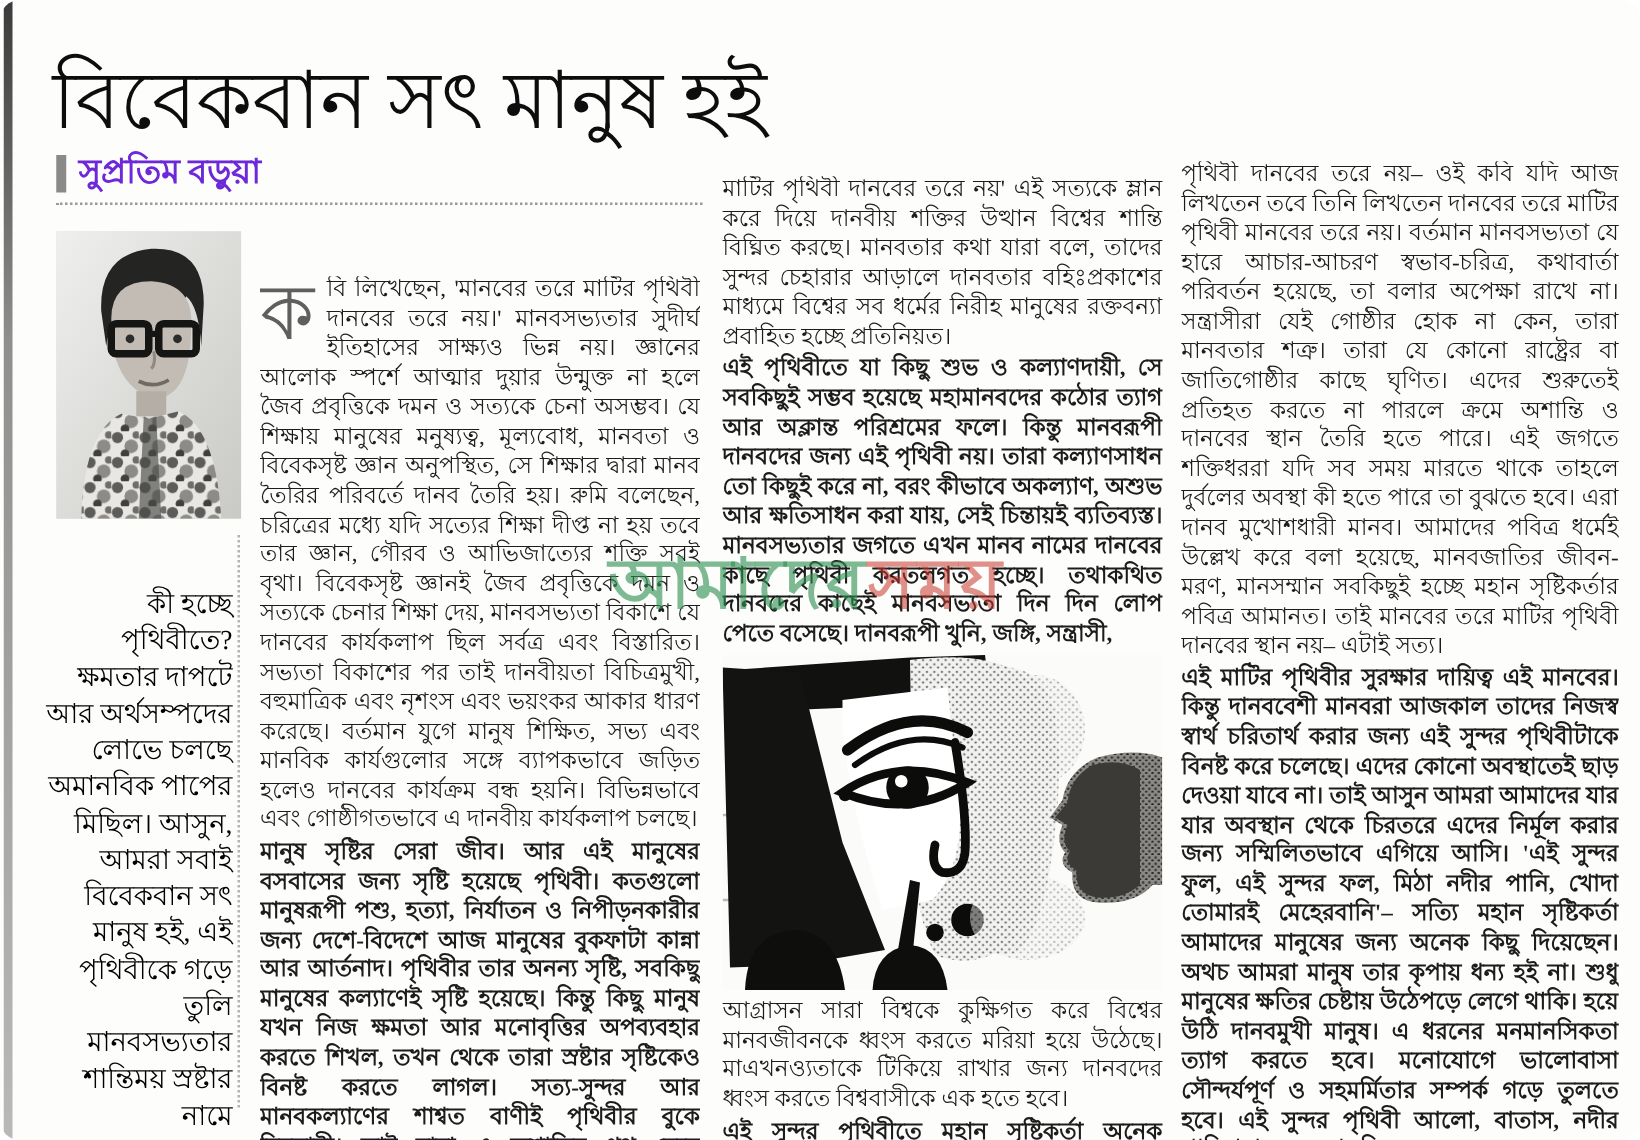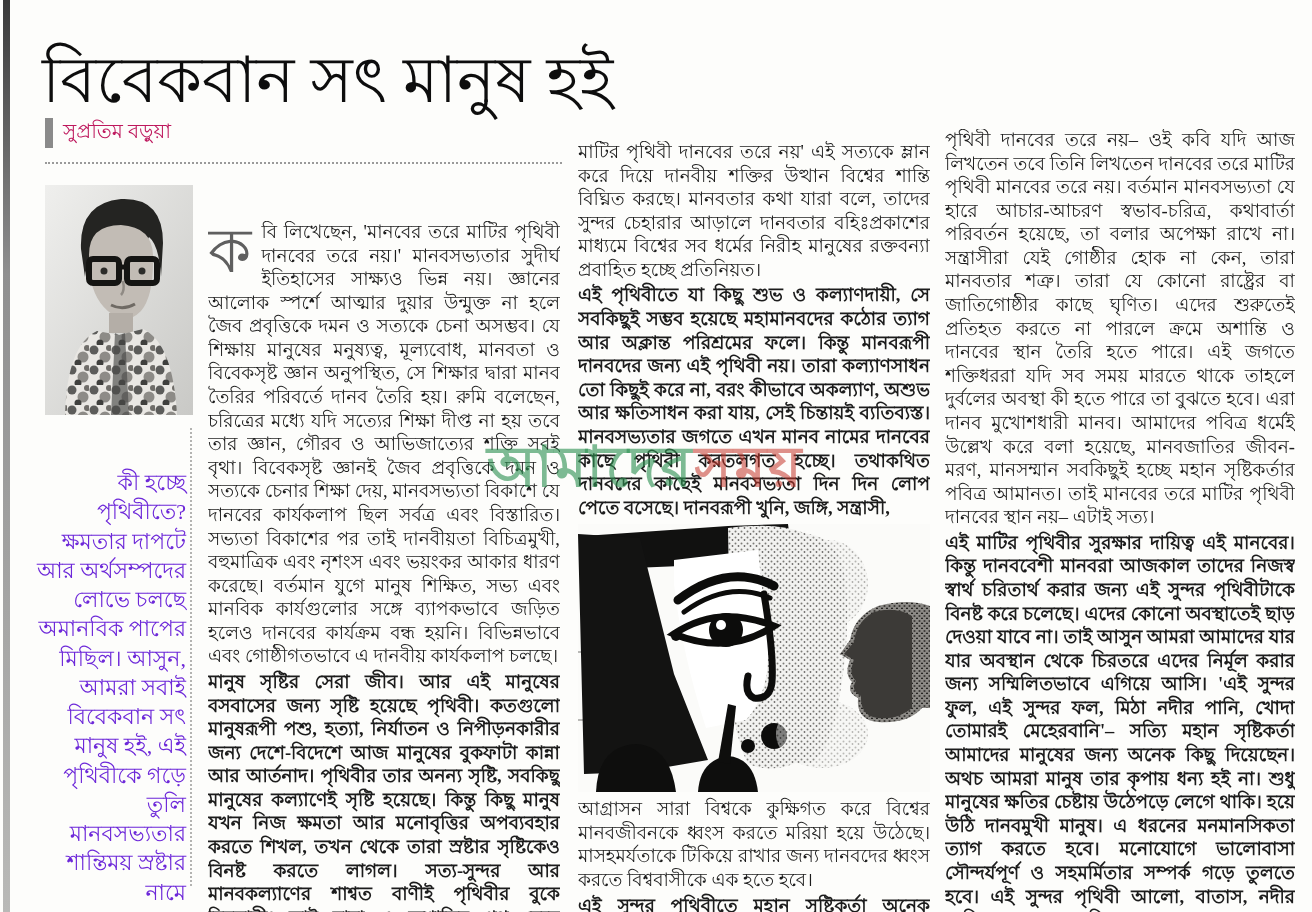--- a/index.html
+++ b/index.html
@@ -3,41 +3,42 @@
 <meta charset="utf-8">
 <style>
   html,body{margin:0;padding:0;background:#ffffff;}
   .page{
     position:relative;
     width:1312px;height:912px;
     background:#fdfdfb;
     font-family:"Liberation Serif","DejaVu Serif","DejaVu Sans",serif;
     color:#1c1c1c;
     overflow:hidden;
+    border-radius:16px;
   }
   .left-edge-line{
     position:absolute;left:3px;top:0;width:7px;height:912px;
     background:linear-gradient(#3a3a3a,#8f8f8f 30%,#b9b9b7);
   }
   .headline{
     position:absolute;left:42px;top:4px;width:860px;
     font-size:64px;line-height:1.05;font-weight:500;color:#0d0d0d;
     letter-spacing:0px;white-space:nowrap;
   }
   .byline-wrap{position:absolute;left:45px;top:116px;display:flex;align-items:center;}
   .byline-bar{width:8px;height:30px;background:#8a8a8a;margin-right:10px;}
-  .byline{font-size:20px;font-weight:normal;color:#be185d;}
+  .byline{font-size:27px;font-weight:bold;color:#6d28d9;}
   .byline-rule{
     position:absolute;left:45px;top:162px;width:517px;height:0;
     border-top:2px dotted #9a9a9a;
   }
   .author-photo{position:absolute;left:45px;top:185px;width:148px;height:230px;}
   .pull-quote{
     position:absolute;left:30px;top:468px;width:156px;
-    text-align:right;font-size:22px;line-height:1.33;color:#6d28d9;
+    text-align:right;font-size:22px;line-height:1.33;color:#000000;
   }
   .v-dotted{
     position:absolute;left:190px;top:428px;height:458px;width:0;
     border-left:2px dotted #b3b3b1;
   }
   .col{
     position:absolute;
     font-size:18.5px;line-height:1.275;text-align:justify;
     overflow:hidden;
     margin-top:40px;
@@ -172,21 +173,21 @@
       <path d="M120 268 Q122 236 150 232 Q176 234 180 268 Z" fill="#0e0e0d"></path>
       <path d="M140 238 L150 180 L158 182 L152 240 Z" fill="#0e0e0d"></path>
 
       <path d="M300 82 Q276 92 272 116 L262 130 L272 136 Q266 150 274 158 Q268 168 280 174 Q278 196 300 198 Q330 200 344 184 L352 184 L352 82 Q330 74 300 82 Z" fill="url(#stippleDark)"></path>
       <path d="M296 88 Q278 98 276 118 L266 130 L276 136 Q270 150 278 157 Q272 166 283 172 Q282 192 300 194 Q320 196 334 184 L334 92 Q318 82 296 88 Z" fill="#3c3a37"></path>
 
       <ellipse cx="250" cy="60" rx="40" ry="44" fill="url(#stipple)" opacity="0.55"></ellipse>
       <ellipse cx="244" cy="210" rx="46" ry="34" fill="url(#stipple)" opacity="0.5"></ellipse>
     </svg>
 
-    <p>আগ্রাসন সারা বিশ্বকে কুক্ষিগত করে বিশ্বের মানবজীবনকে ধ্বংস করতে মরিয়া হয়ে উঠেছে। মাসহমর্যতাকে টিকিয়ে রাখার জন্য দানবদের ধ্বংস করতে বিশ্ববাসীকে এক হতে হবে।</p>
+    <p>আগ্রাসন সারা বিশ্বকে কুক্ষিগত করে বিশ্বের মানবজীবনকে ধ্বংস করতে মরিয়া হয়ে উঠেছে। মাএখনও্যতাকে টিকিয়ে রাখার জন্য দানবদের ধ্বংস করতে বিশ্ববাসীকে এক হতে হবে।</p>
     <p>এই সুন্দর পৃথিবীতে মহান সৃষ্টিকর্তা অনেক সুন্দরভাবে সাজিয়েছেন, অথচ এই শ্রেষ্ঠ মানবমুখী দানবের এই সৌন্দর্যতাকে বিনষ্ট করার জন্য অস্থির হয়ে উঠেছেন। তাই এই মানবমুখী দানবের স্থান এ পৃথিবীতে হতে পারে না। মানবসভ্যতার আদিকাল থেকেই পৃথিবীতে দানবের আবির্ভাব ঘটেছে। তারা বারবার বিভিন্ন ধ্বংসের মাধ্যমে তাদের আধিপত্য বিস্তারে চেষ্টা চালিয়ে আসছে। এখনও করছে। কিন্তু প্রতিবারই তারা মানবতার কাছে পরাজিত হয়েছে। পৃথিবীতের মানবতা এখন লুপ্তপ্রায়। মানবতাকে সমুন্নত রাখার জন্য সমগ্র বিশ্বের ভূমিকা রাখা একান্ত জরুরি। মানবের তরে</p>
   </div>
 
   <div class="col col3">
     <p>পৃথিবী দানবের তরে নয়– ওই কবি যদি আজ লিখতেন তবে তিনি লিখতেন দানবের তরে মাটির পৃথিবী মানবের তরে নয়। বর্তমান মানবসভ্যতা যে হারে আচার-আচরণ স্বভাব-চরিত্র, কথাবার্তা পরিবর্তন হয়েছে, তা বলার অপেক্ষা রাখে না। সন্ত্রাসীরা যেই গোষ্ঠীর হোক না কেন, তারা মানবতার শত্রু। তারা যে কোনো রাষ্ট্রের বা জাতিগোষ্ঠীর কাছে ঘৃণিত। এদের শুরুতেই প্রতিহত করতে না পারলে ক্রমে অশান্তি ও দানবের স্থান তৈরি হতে পারে। এই জগতে শক্তিধররা যদি সব সময় মারতে থাকে তাহলে দুর্বলের অবস্থা কী হতে পারে তা বুঝতে হবে। এরা দানব মুখোশধারী মানব। আমাদের পবিত্র ধর্মেই উল্লেখ করে বলা হয়েছে, মানবজাতির জীবন-মরণ, মানসম্মান সবকিছুই হচ্ছে মহান সৃষ্টিকর্তার পবিত্র আমানত। তাই মানবের তরে মাটির পৃথিবী দানবের স্থান নয়– এটাই সত্য।</p>
     <p>এই মাটির পৃথিবীর সুরক্ষার দায়িত্ব এই মানবের। কিন্তু দানববেশী মানবরা আজকাল তাদের নিজস্ব স্বার্থ চরিতার্থ করার জন্য এই সুন্দর পৃথিবীটাকে বিনষ্ট করে চলেছে। এদের কোনো অবস্থাতেই ছাড় দেওয়া যাবে না। তাই আসুন আমরা আমাদের যার যার অবস্থান থেকে চিরতরে এদের নির্মূল করার জন্য সম্মিলিতভাবে এগিয়ে আসি। 'এই সুন্দর ফুল, এই সুন্দর ফল, মিঠা নদীর পানি, খোদা তোমারই মেহেরবানি'– সত্যি মহান সৃষ্টিকর্তা আমাদের মানুষের জন্য অনেক কিছু দিয়েছেন। অথচ আমরা মানুষ তার কৃপায় ধন্য হই না। শুধু মানুষের ক্ষতির চেষ্টায় উঠেপড়ে লেগে থাকি। হয়ে উঠি দানবমুখী মানুষ। এ ধরনের মনমানসিকতা ত্যাগ করতে হবে। মনোযোগে ভালোবাসা সৌন্দর্যপূর্ণ ও সহমর্মিতার সম্পর্ক গড়ে তুলতে হবে। এই সুন্দর পৃথিবী আলো, বাতাস, নদীর পানিপ্রবাহ কলকাকলি, সুন্দর ফুল, সুন্দর ফল ইত্যাদি সবকিছুই মানবের জন্য সৃষ্টি করেছেন। দানবের জন্য নয়। যেহেতু মানবসভ্যতার বহু আগে থেকেই এর সাক্ষী রয়েছে, তাই দানবের কোনো স্থান নেই মানবের তরে মাটির পৃথিবী নির্মাণ করেছেন বিশ্ব বিধাতা। মানুষ এই বিশ্ব প্রকৃতির একটি অনেক বড় অংশ। অন্যান্য প্রাণীর মতোই মানুষের বেঁচে থাকার অধিকার রয়েছে। শক্তিশালীরা ভীষণ শক্তি ব্যবহার করে দুর্বলকে যাতে না টিকে থাকতে পারে। সেজন্য তারা অনেক চেষ্টা করে থাকেন। সৃষ্টির শ্রেষ্ঠ জীব মানুষ। আর সেই মানুষই কিনা ঘৃণিত দানবের আসনে! কী হচ্ছে পৃথিবীতে? ক্ষমতার দাপটে আর অর্থসম্পদের লোভে চলছে অমানবিক পাপের মিছিল। আসুন, আমরা সবাই বিবেকবান সৎ মানুষ হই, এই পৃথিবীকে গড়ে তুলি মানবসভ্যতার শান্তিময় স্রষ্টার নামে।</p>
 
   </div>
 
   <div class="watermark">

